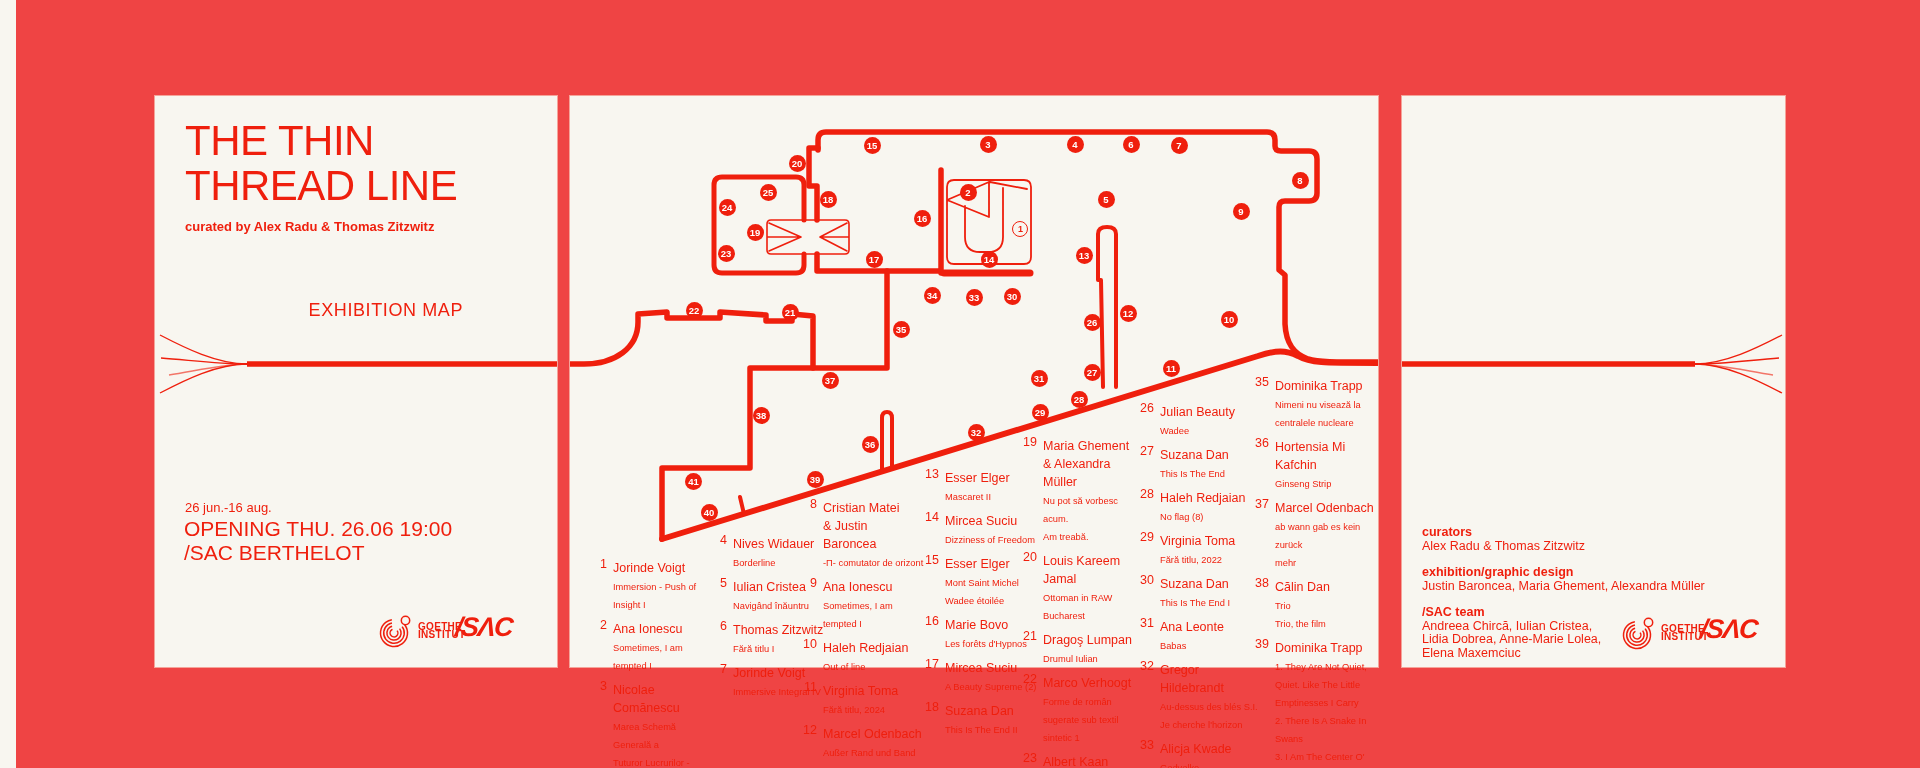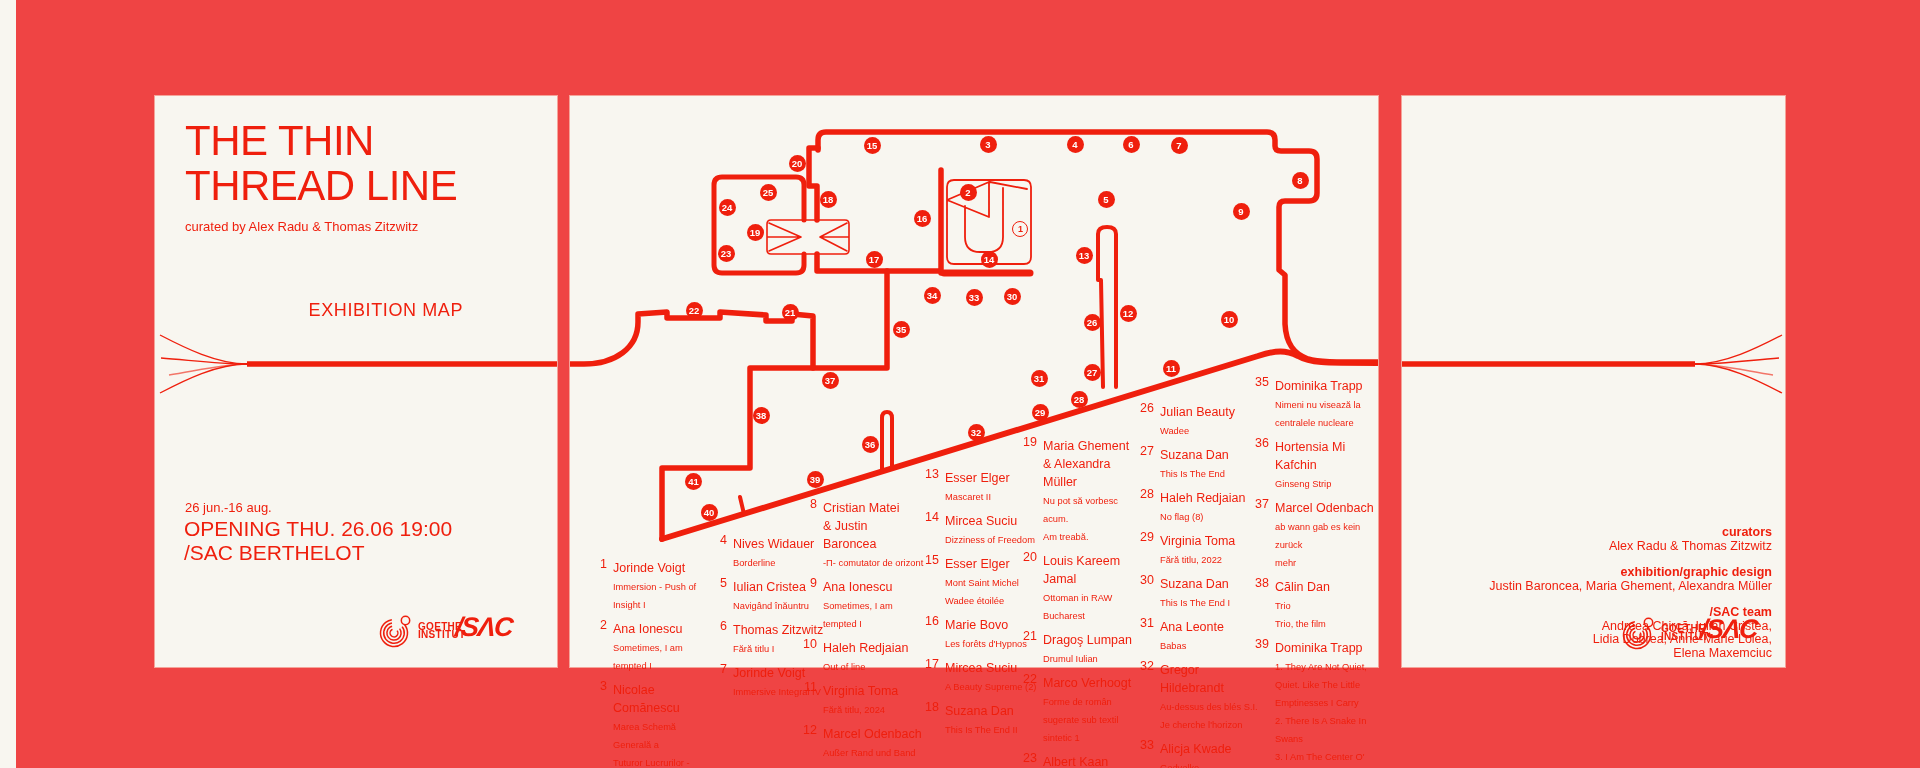--- a/index.html
+++ b/index.html
@@ -5,29 +5,29 @@
   html,body{margin:0;padding:0;}
   body{width:1920px;height:768px;background:#f8f6f0;font-family:"Liberation Sans",sans-serif;overflow:hidden;}
   #canvas{position:relative;width:1920px;height:768px;background:#ef4444;color:#ef1f0d;margin-left:16px;}
   .panel{position:absolute;top:95px;height:573px;border:1px solid rgba(239,31,13,.38);background:#f8f6f0;box-sizing:border-box;}
   #panel-left{left:138px;width:404px;}
   #panel-center{left:553px;width:810px;}
   #panel-right{left:1385px;width:385px;}
   .abs{position:absolute;}
   
   .big-title{font-size:42px;line-height:45px;letter-spacing:-.5px;font-weight:400;white-space:pre-line;}
-  .curated{font-size:13px;margin-top:6px;}
+  .curated{font-size:13px;margin-top:6px;font-weight:bold;}
   .exmap{font-size:18px;letter-spacing:.6px;text-align:right;}
   .date-sm{font-size:13px;}
   .date-lg{font-size:21px;line-height:24px;font-weight:400;white-space:pre-line;}
   
   .goethe-text{font-size:10px;line-height:8px;font-weight:700;letter-spacing:.3px;white-space:pre-line;}
   .saclogo{font-size:27px;font-weight:700;font-style:italic;letter-spacing:-1.5px;transform:skewX(-4deg);display:inline-block;}
   
-  .credits{font-size:12.5px;line-height:13.5px;width:350px;text-align:right;}
+  .credits{font-size:12.5px;line-height:13.5px;width:350px;}
   .credits .blk{margin-bottom:13px;}
   .credits .lbl{font-weight:700;}
   .credits .val{white-space:pre-line;}
   
   .marker{position:absolute;width:17px;height:17px;border-radius:50%;background:#ef1f0d;color:#fff;
           font-size:9.5px;font-weight:700;line-height:17px;text-align:center;}
   .marker.open{background:#f8f6f0;color:#ef1f0d;border:1.6px solid #ef1f0d;width:14px;height:14px;line-height:14px;font-size:9px;}
   
   .art-col{position:absolute;width:122px;}
   .entry{display:flex;margin-bottom:7px;}

